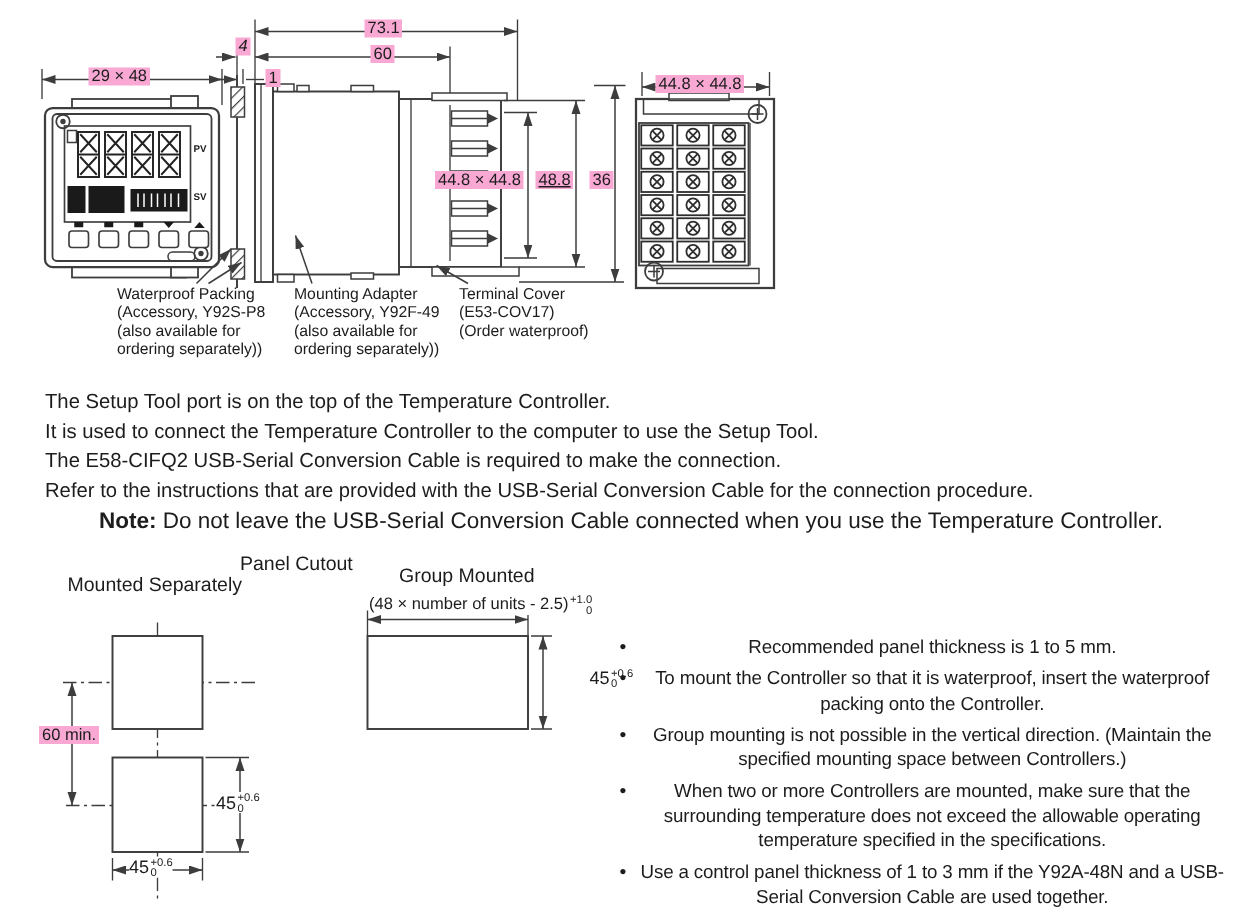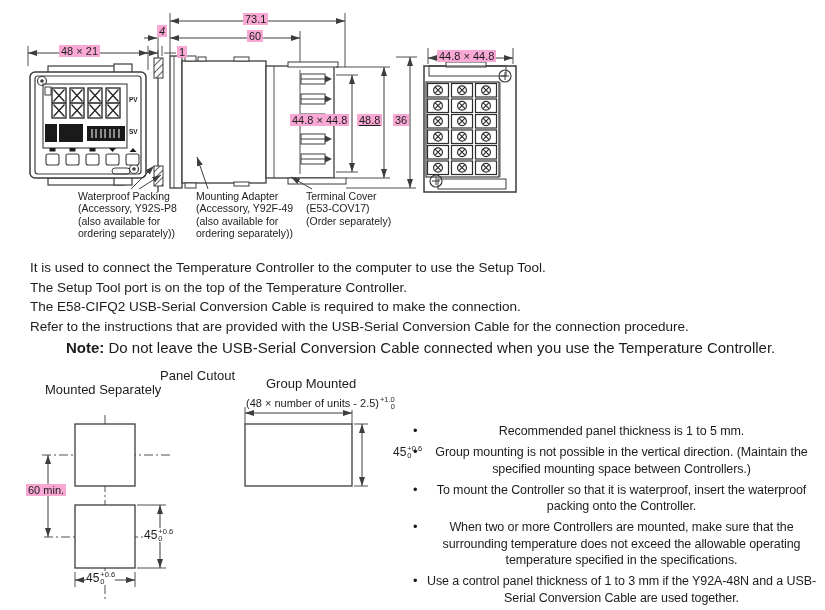--- a/index.html
+++ b/index.html
@@ -197,21 +197,21 @@
 
     <g stroke="#3d3d3d" fill="none" stroke-width="1.2">
       <path d="M245,407V424 M352,407V424" stroke-width="0.9"></path>
       <path d="M245,413H352" stroke-width="1" marker-start="url(#aS)" marker-end="url(#aE)"></path>
       <rect x="245" y="424" width="107" height="62" fill="#fff" stroke-width="1.3"></rect>
       <path d="M354,424H368 M354,486H368" stroke-width="0.9"></path>
       <path d="M362,424V486" stroke-width="1" marker-start="url(#aS)" marker-end="url(#aE)"></path>
     </g>
   </svg>
 
-  <span class="dimtxt" style="left:59px;top:45px;">48 × 21</span>
+  <span class="dimtxt" style="left:59px;top:45px;">29 × 48</span>
   <span class="dimtxt" style="left:243px;top:13px;">73.1</span>
   <span class="dimtxt" style="left:247px;top:30px;">60</span>
   <span class="dimtxt it" style="left:157px;top:25px;">4</span>
   <span class="dimtxt" style="left:177px;top:46px;">1</span>
   <span class="dimtxt" style="left:290px;top:114px;">44.8 × 44.8</span>
   <span class="dimtxt" style="left:357px;top:114px;text-decoration:underline;">48.8</span>
   <span class="dimtxt" style="left:393px;top:114px;">36</span>
   <span class="dimtxt" style="left:437px;top:50px;">44.8 × 44.8</span>
   <span class="pvsv" style="left:129px;top:96px;">PV</span>
   <span class="pvsv" style="left:129px;top:128px;">SV</span>
@@ -219,25 +219,25 @@
   <div class="diaglabel" style="left:78px;top:190px;">Waterproof Packing
 (Accessory, Y92S-P8
 (also available for
 ordering separately))</div>
   <div class="diaglabel" style="left:196px;top:190px;">Mounting Adapter
 (Accessory, Y92F-49
 (also available for
 ordering separately))</div>
   <div class="diaglabel" style="left:306px;top:190px;">Terminal Cover
 (E53-COV17)
-(Order separately)</div>
+(Order waterproof)</div>
 
   <div class="para">
+    <div class="pline">The Setup Tool port is on the top of the Temperature Controller.</div>
     <div class="pline">It is used to connect the Temperature Controller to the computer to use the Setup Tool.</div>
-    <div class="pline">The Setup Tool port is on the top of the Temperature Controller.</div>
     <div class="pline">The E58-CIFQ2 USB-Serial Conversion Cable is required to make the connection.</div>
     <div class="pline">Refer to the instructions that are provided with the USB-Serial Conversion Cable for the connection procedure.</div>
     <div class="noteline"><b>Note:</b> <span>Do not leave the USB-Serial Conversion Cable connected when you use the Temperature Controller.</span></div>
   </div>
 
   <div class="cuthead" style="left:160px;top:368px;">Panel Cutout</div>
   <div class="cuthead" style="left:45px;top:382px;">Mounted Separately</div>
   <div class="cuthead" style="left:266px;top:362px;margin-top:14px;">Group Mounted</div>
 
   <span class="tol small" style="left:246px;top:396px;">
@@ -267,19 +267,19 @@
   <span class="tol" style="left:86px;top:571px;">
     <span>45</span>
     <span class="stk">
       <span>+0.6</span>
       <span>0</span>
     </span>
   </span>
 
   <ul class="notes">
     <li>Recommended panel thickness is 1 to 5 mm.</li>
+    <li>To mount the Controller so that it is waterproof, insert the waterproof packing onto the Controller.</li>
     <li>Group mounting is not possible in the vertical direction. (Maintain the specified mounting space between Controllers.)</li>
-    <li>To mount the Controller so that it is waterproof, insert the waterproof packing onto the Controller.</li>
     <li>When two or more Controllers are mounted, make sure that the surrounding temperature does not exceed the allowable operating temperature specified in the specifications.</li>
     <li>Use a control panel thickness of 1 to 3 mm if the Y92A-48N and a USB-Serial Conversion Cable are used together.</li>
   </ul>
 
 </div>
 
 </body></html>

